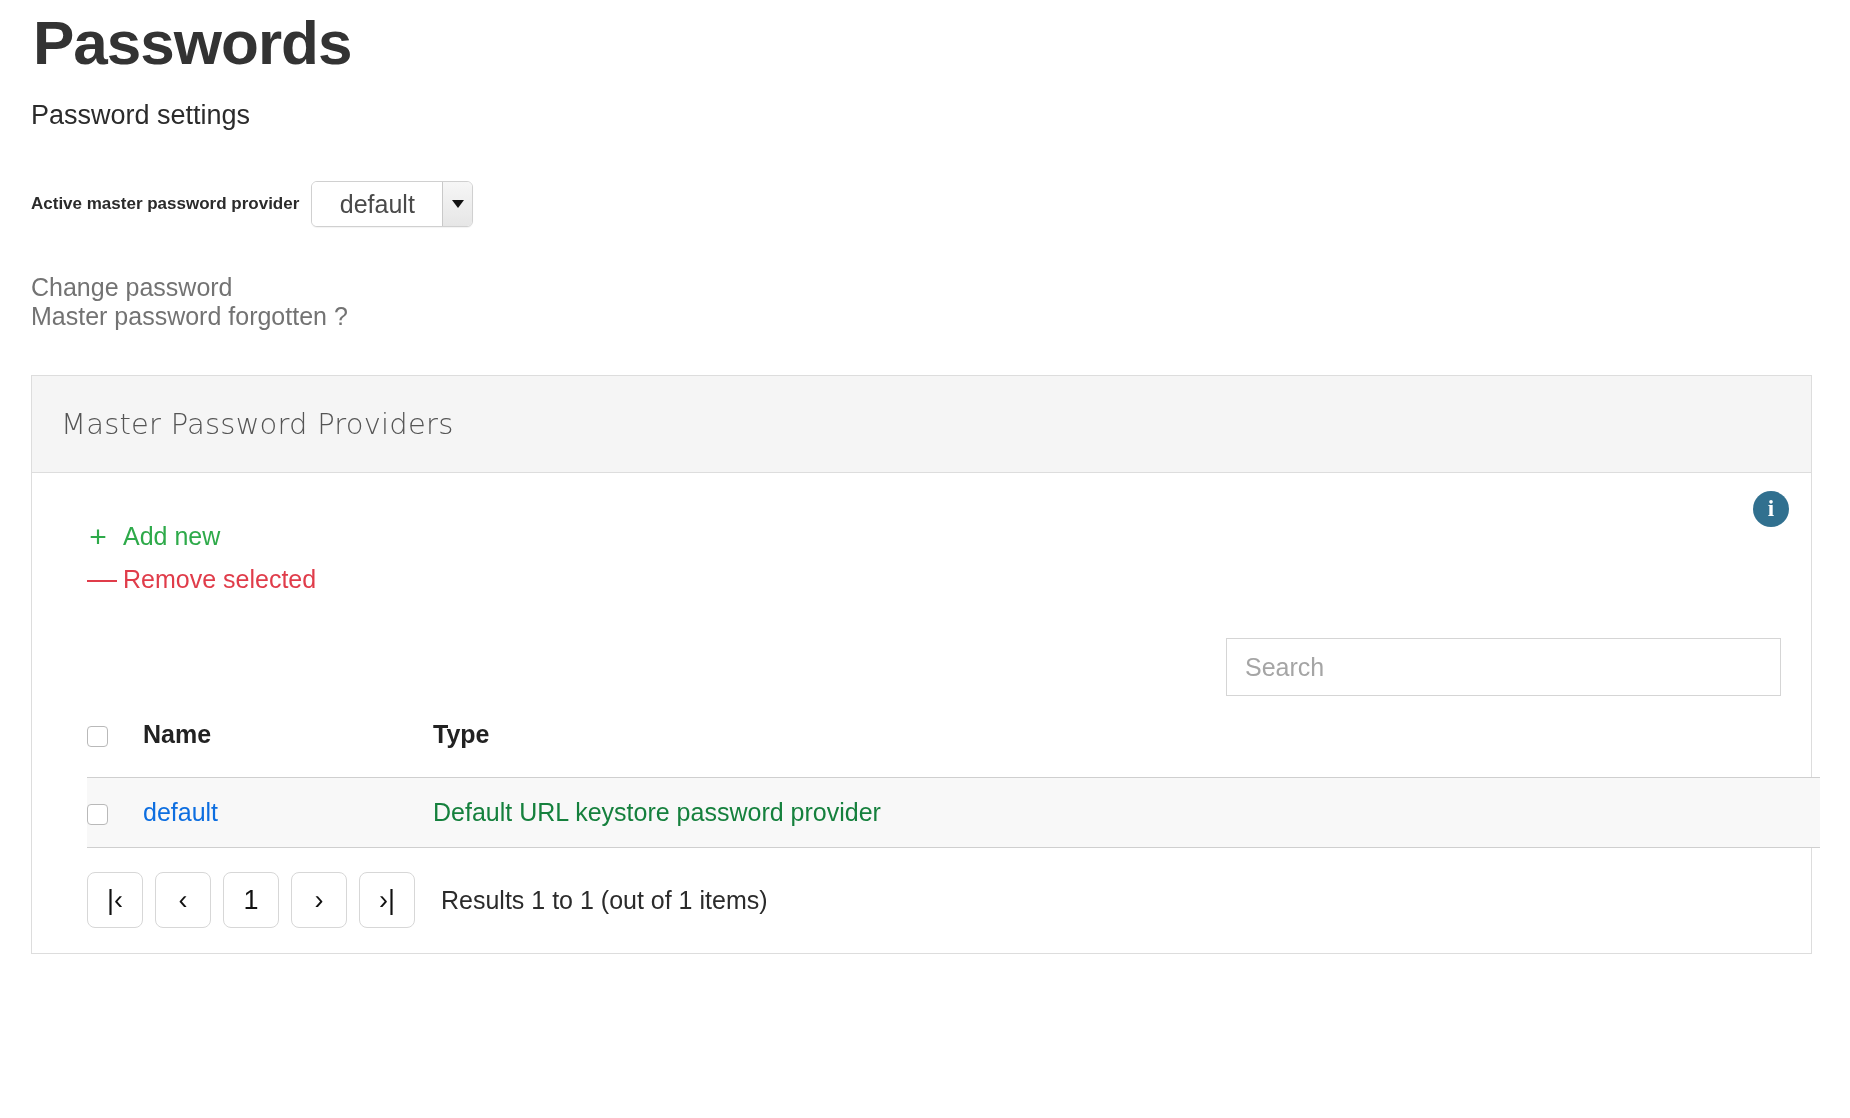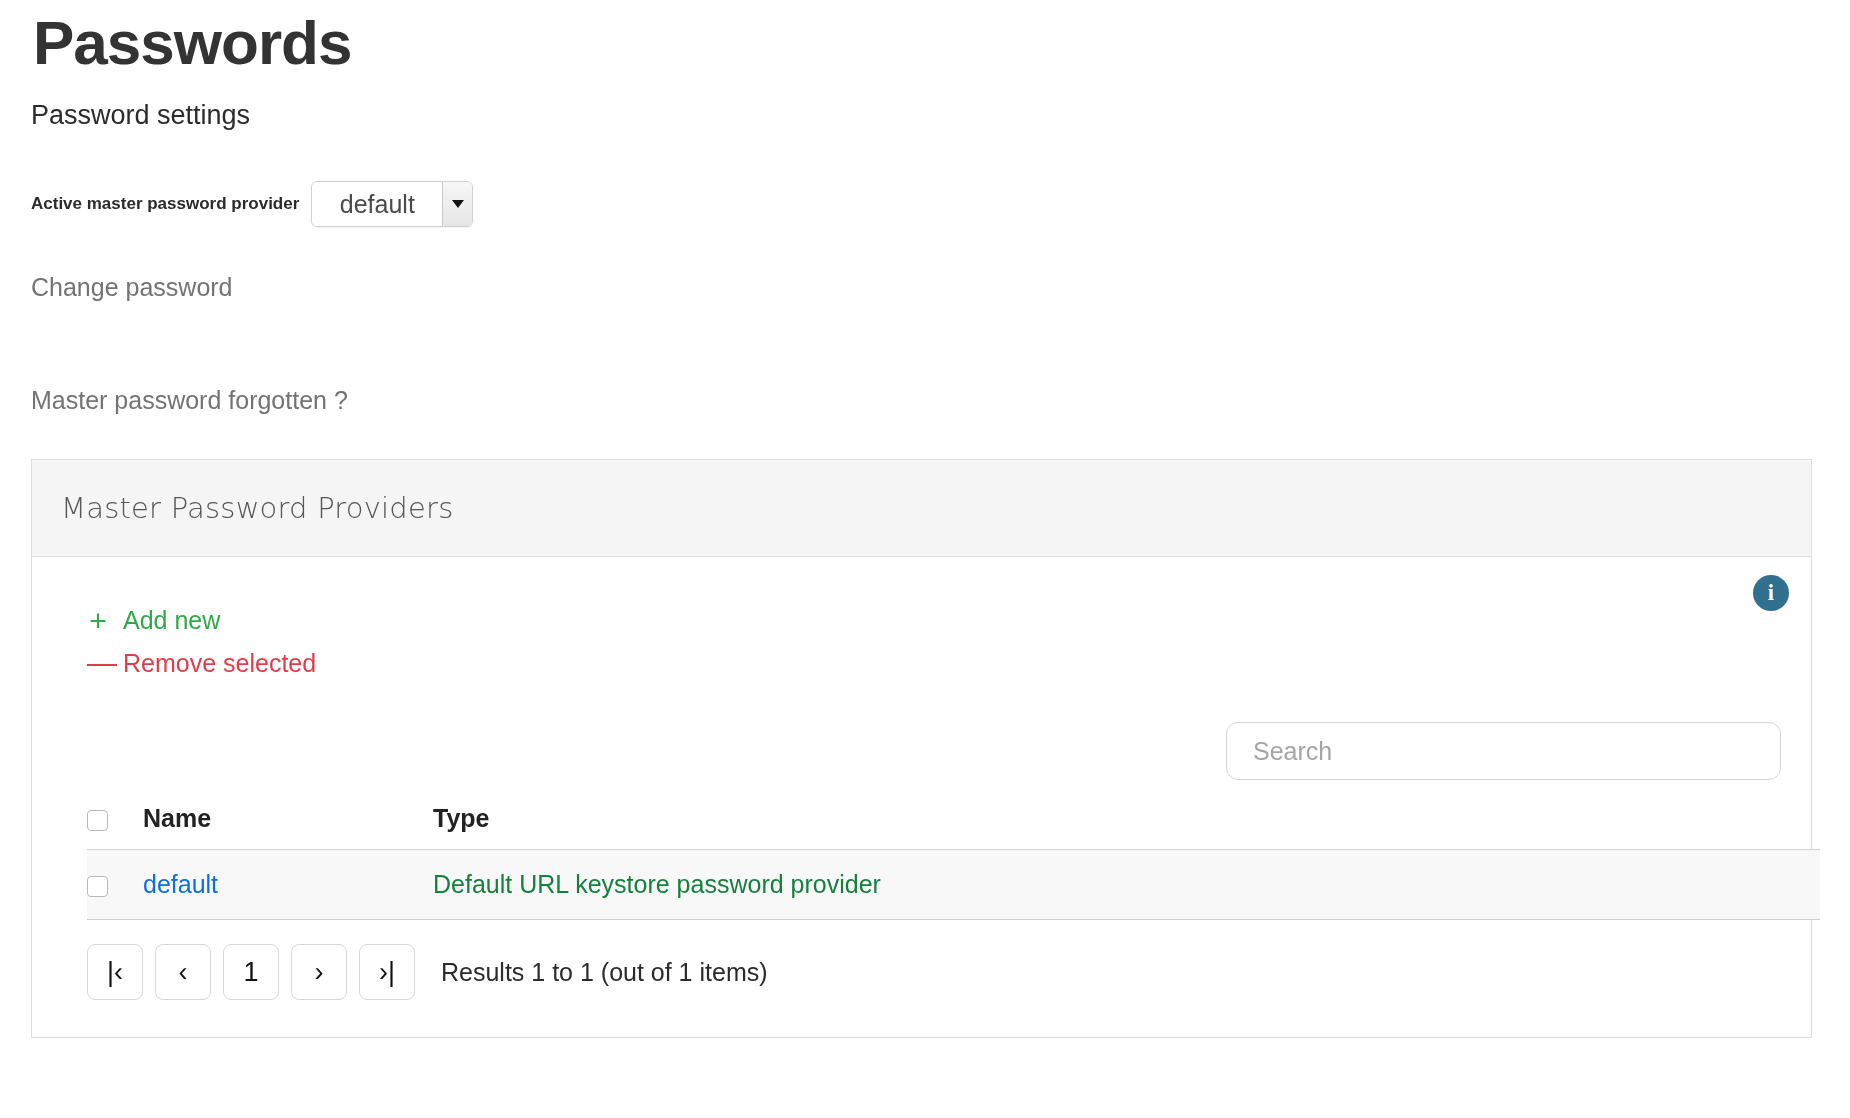--- a/index.html
+++ b/index.html
@@ -89,21 +89,21 @@
 
   
   .link {
     color: #737373;
     font-size: 25px;
     text-decoration: none;
     display: inline-block;
     cursor: pointer;
   }
   .change-pw { margin-top: 46px; }
-  .forgot-pw { margin-top: 84px; }
+  .forgot-pw { }
 
   
   .panel {
     margin-top: 44px;
     margin-right: 38px;
     border: 1px solid #dddddd;
     background: #ffffff;
     height: 579px;
     position: relative;
   }
@@ -161,43 +161,43 @@
   .search-wrap {
     display: flex;
     justify-content: flex-end;
     padding-right: 4px;
     margin-top: 38px;
   }
   .search-input {
     width: 555px;
     height: 58px;
     border: 1px solid #d5d5d5;
-    border-radius: 12px;
-    padding: 0 26px;
+    border-radius: 0;
+    padding: 0 18px;
     font-size: 25px;
     color: #444444;
     font-family: "Liberation Sans", sans-serif;
     background: #ffffff;
     outline: none;
   }
   .search-input::placeholder { color: #a5a5a5; }
 
   table.grid {
     width: 1733px;
     margin-left: 29px;
     margin-top: 18px;
     border-collapse: collapse;
     table-layout: fixed;
   }
   table.grid th {
     text-align: left;
     font-size: 25px;
     font-weight: bold;
     color: #222222;
-    padding: 6px 0 16px 0;
+    padding: 6px 0 28px 0;
     border: none;
   }
   table.grid td {
     font-size: 25px;
     padding: 20px 0;
     border-top: 1px solid #cfcfcf;
     border-bottom: 1px solid #cfcfcf;
     background: #f8f8f8;
   }
   .col-check { width: 56px; }

